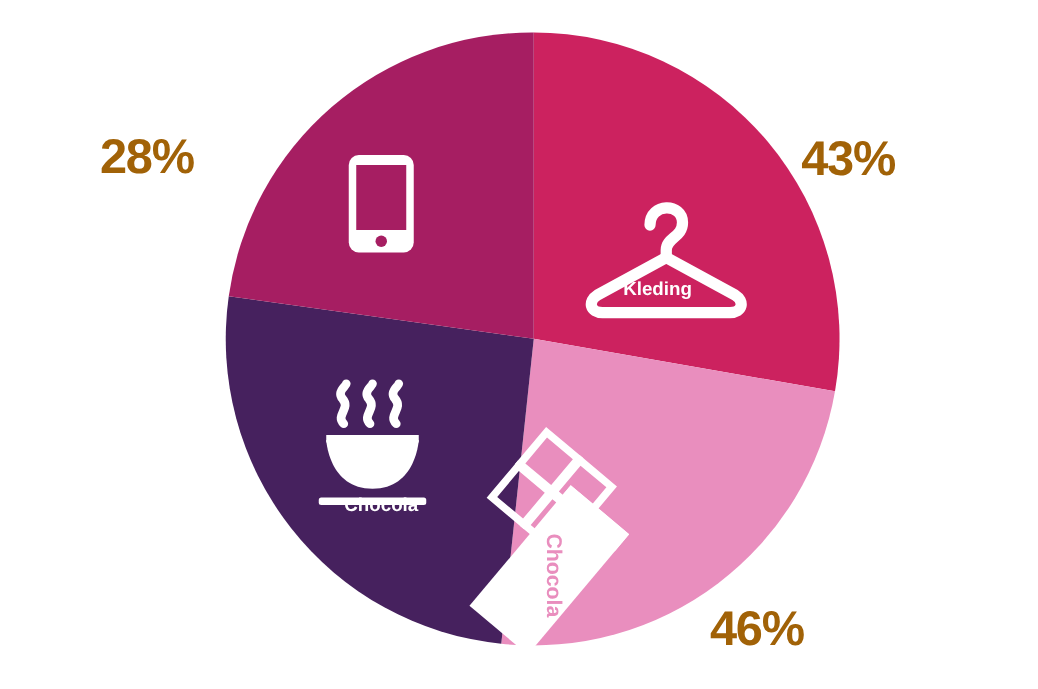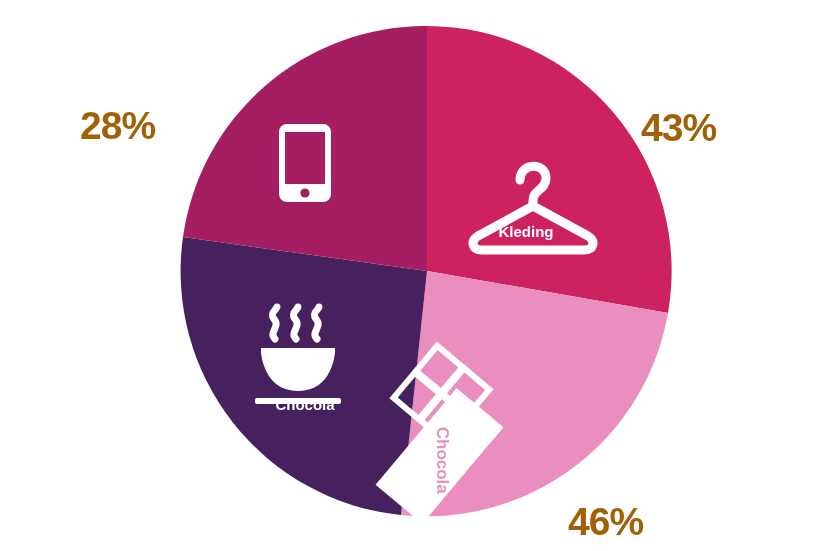--- a/index.html
+++ b/index.html
@@ -34,21 +34,21 @@
     line-height: 1;
     color: #a16207;
     letter-spacing: -1px;
     white-space: nowrap;
     user-select: none;
     margin-top: 36px;
   }
   .pct-28 { left: 80px;  top: 70px; }
   .pct-61 { left: 641px; top: 72px; }
   .pct-38 { left: 68px;  top: 356px; }
-  .pct-46 { left: 568px; top: 466px; }
+  .pct-46 { left: 568px; top: 448px; }
 
   .seg-label {
     position: absolute;
     font-family: "Liberation Sans", sans-serif;
     font-weight: bold;
     font-size: 15px;
     color: #ffffff;
     white-space: nowrap;
     user-select: none;
     text-align: center;

